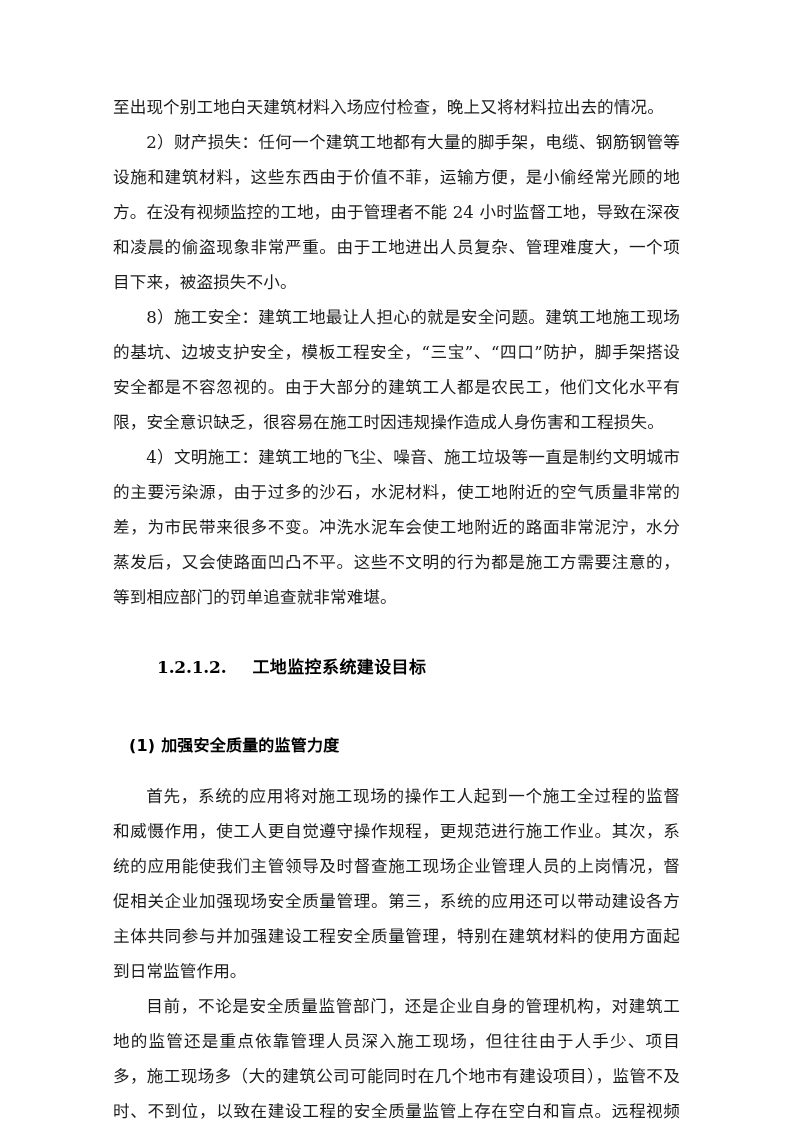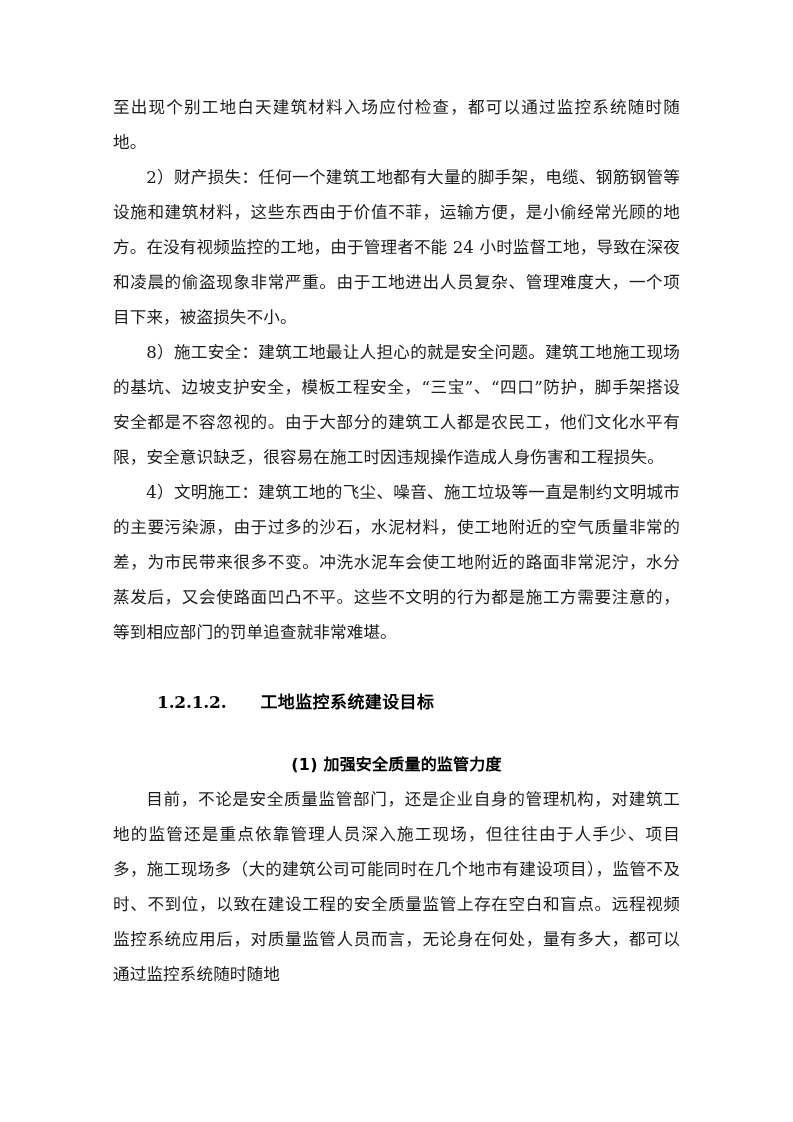--- a/index.html
+++ b/index.html
@@ -57,63 +57,63 @@
 
   .heading2 .num {
     font-family: "DejaVu Serif", "Liberation Serif", serif;
     font-weight: 700;
     letter-spacing: -0.2px;
     margin-left: 44px;
   }
 
   .heading2 .title {
     display: inline-block;
-    margin-left: 34px;
+    margin-left: 26px;
     letter-spacing: 0.4px;
   }
 
   
   .heading3 {
-    margin: 0;
+    margin: 16px;
     font-family: "DejaVu Sans", "Liberation Sans", sans-serif;
     font-size: 16px;
     font-weight: 700;
     line-height: 35px;
     color: #000000;
     letter-spacing: 0.2px;
     white-space: nowrap;
-    text-align: center;
   }
 
   
   .gap-before-h2 { height: 35px; }
   .gap-after-h2  { height: 27px; }
 </style>
 </head>
 <body>
 
 <div class="page">
   <div class="content">
 
-    <p class="para">至出现个别工地白天建筑材料入场应付检查，都可以通过监控系统随时随地。</p>
+    <p class="para">至出现个别工地白天建筑材料入场应付检查，晚上又将材料拉出去的情况。</p>
 
     <p class="para indent">2）财产损失：任何一个建筑工地都有大量的脚手架，电缆、钢筋钢管等设施和建筑材料，这些东西由于价值不菲，运输方便，是小偷经常光顾的地方。在没有视频监控的工地，由于管理者不能 24 小时监督工地，导致在深夜和凌晨的偷盗现象非常严重。由于工地进出人员复杂、管理难度大，一个项目下来，被盗损失不小。</p>
 
     <p class="para indent">8）施工安全：建筑工地最让人担心的就是安全问题。建筑工地施工现场的基坑、边坡支护安全，模板工程安全，“三宝”、“四口”防护，脚手架搭设安全都是不容忽视的。由于大部分的建筑工人都是农民工，他们文化水平有限，安全意识缺乏，很容易在施工时因违规操作造成人身伤害和工程损失。</p>
 
     <p class="para indent">4）文明施工：建筑工地的飞尘、噪音、施工垃圾等一直是制约文明城市的主要污染源，由于过多的沙石，水泥材料，使工地附近的空气质量非常的差，为市民带来很多不变。冲洗水泥车会使工地附近的路面非常泥泞，水分蒸发后，又会使路面凹凸不平。这些不文明的行为都是施工方需要注意的，等到相应部门的罚单追查就非常难堪。</p>
 
     <div class="gap-before-h2"></div>
 
     <h2 class="heading2">
       <span class="num">1.2.1.2.</span><span class="title">工地监控系统建设目标</span>
     </h2>
 
     <div class="gap-after-h2"></div>
 
     <h3 class="heading3">(1) 加强安全质量的监管力度</h3>
 
+    <p class="para indent">首先，系统的应用将对施工现场的操作工人起到一个施工全过程的监督和威慑作用，使工人更自觉遵守操作规程，更规范进行施工作业。其次，系统的应用能使我们主管领导及时督查施工现场企业管理人员的上岗情况，督促相关企业加强现场安全质量管理。第三，系统的应用还可以带动建设各方主体共同参与并加强建设工程安全质量管理，特别在建筑材料的使用方面起到日常监管作用。</p>
 
 
     <p class="para indent">目前，不论是安全质量监管部门，还是企业自身的管理机构，对建筑工地的监管还是重点依靠管理人员深入施工现场，但往往由于人手少、项目多，施工现场多（大的建筑公司可能同时在几个地市有建设项目），监管不及时、不到位，以致在建设工程的安全质量监管上存在空白和盲点。远程视频监控系统应用后，对质量监管人员而言，无论身在何处，量有多大，都可以通过监控系统随时随地</p>
 
   </div>
 </div>
 
 </body></html>

